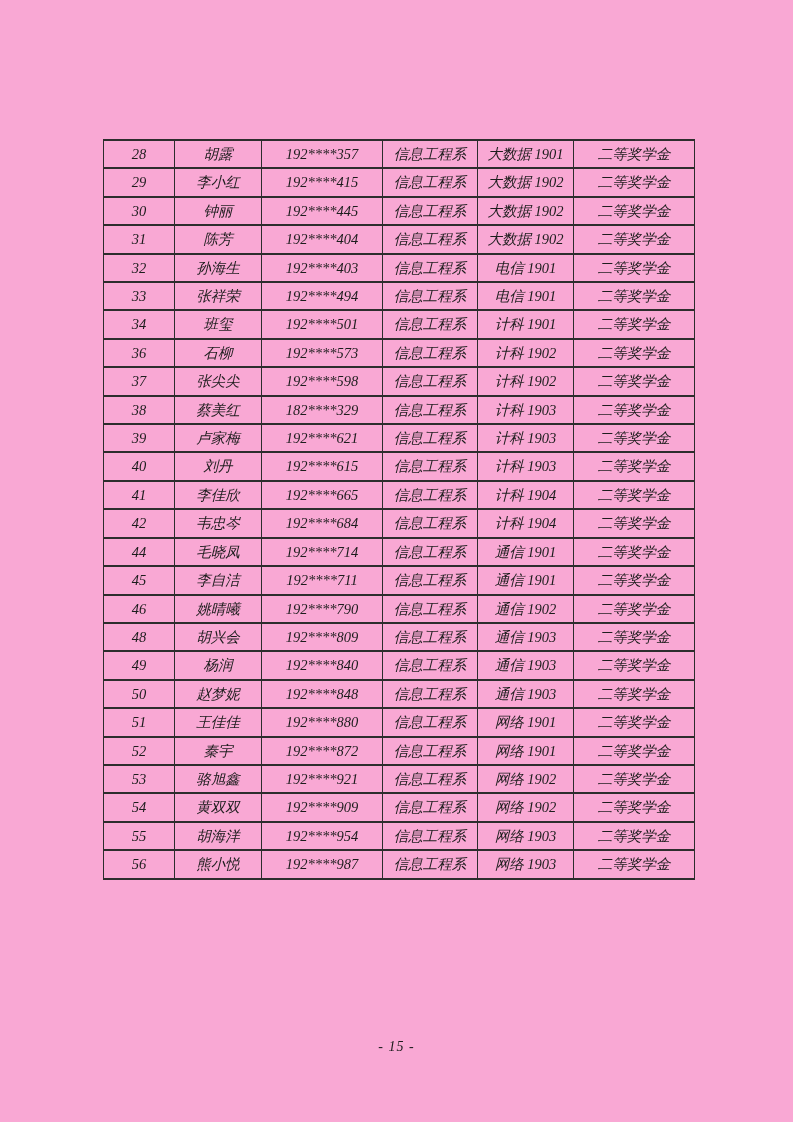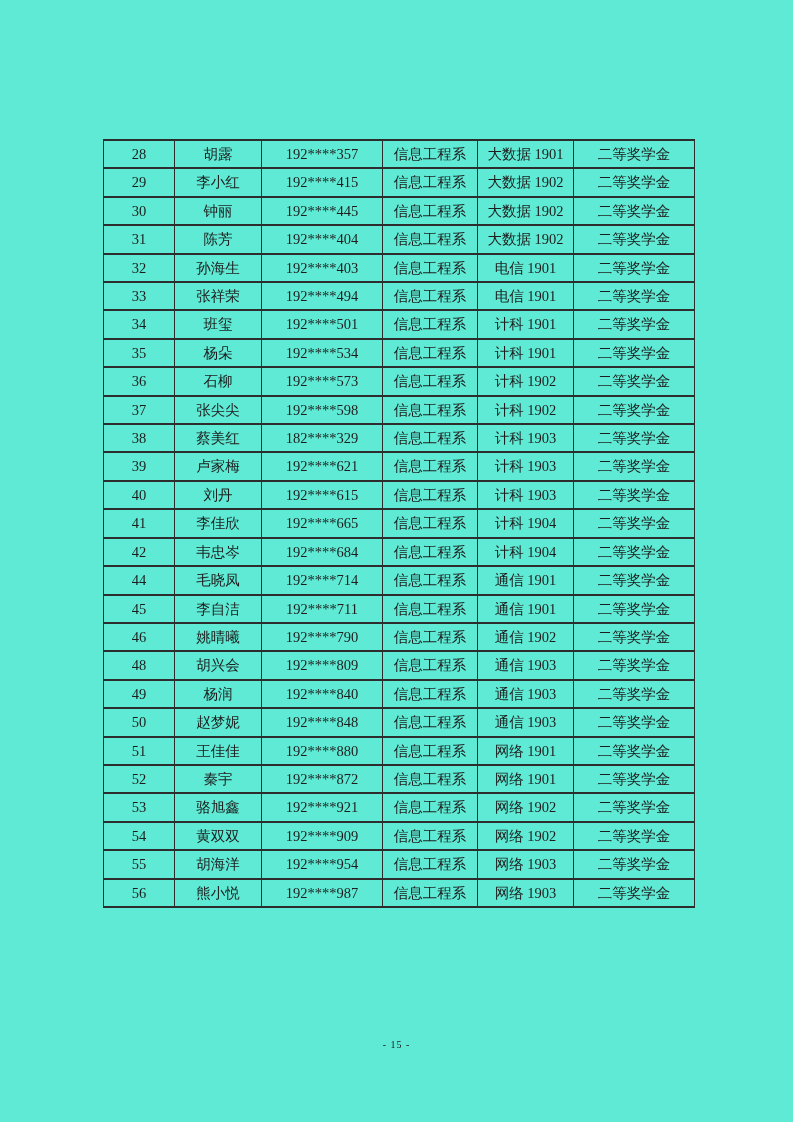--- a/index.html
+++ b/index.html
@@ -11,21 +11,22 @@
     width: 793px;
     height: 1122px;
     position: relative;
     font-family: "Liberation Serif", "DejaVu Serif", serif;
     color: #1d1d1d;
   }
   .page {
     position: absolute;
     left: 0; top: 0;
     width: 793px; height: 1122px;
-    background: #5eead4;
+    background: #f9a8d4;
+    font-style: italic;
   }
   table.scholarship-table {
     position: absolute;
     left: 103px;
     top: 139px;
     width: 591px;
     table-layout: fixed;
     border-collapse: collapse;
   }
   table.scholarship-table td {
@@ -41,21 +42,21 @@
     color: #1d1d1d;
     white-space: nowrap;
     overflow: hidden;
   }
   .page-number {
     position: absolute;
     top: 1039px;
     left: 0;
     width: 100%;
     text-align: center;
-    font-size: 10px;
+    font-size: 14px;
     color: #1d1d1d;
     letter-spacing: 1px;
   }
 </style>
 </head>
 <body>
 
 <div class="page">
   <table class="scholarship-table">
     <colgroup>
@@ -117,28 +118,20 @@
         </tr>
         <tr>
           <td>34</td>
           <td>班玺</td>
           <td>192****501</td>
           <td>信息工程系</td>
           <td>计科 1901</td>
           <td>二等奖学金</td>
         </tr>
         <tr>
-          <td>35</td>
-          <td>杨朵</td>
-          <td>192****534</td>
-          <td>信息工程系</td>
-          <td>计科 1901</td>
-          <td>二等奖学金</td>
-        </tr>
-        <tr>
           <td>36</td>
           <td>石柳</td>
           <td>192****573</td>
           <td>信息工程系</td>
           <td>计科 1902</td>
           <td>二等奖学金</td>
         </tr>
         <tr>
           <td>37</td>
           <td>张尖尖</td>

